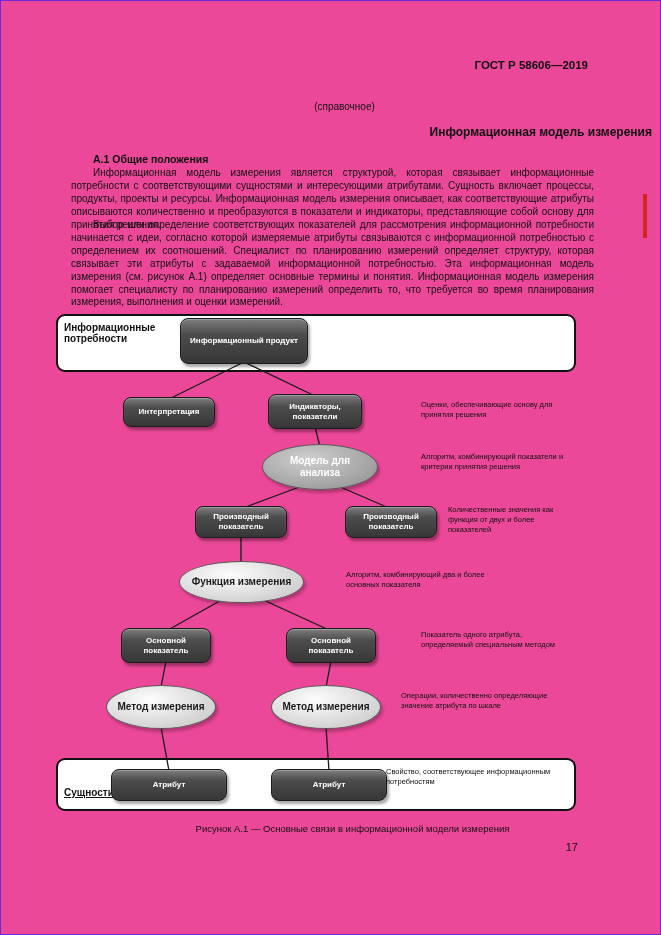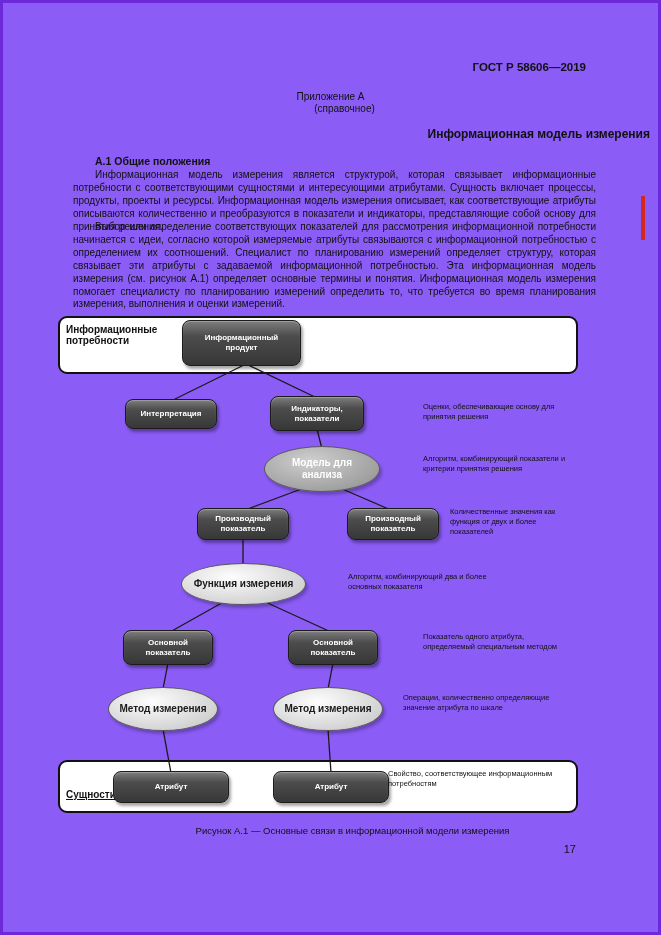--- a/index.html
+++ b/index.html
@@ -3,21 +3,21 @@
 <meta charset="utf-8">
 <style>
   * { margin:0; padding:0; box-sizing:border-box; }
   html,body { overflow:hidden; }
   body {
     width:661px; height:935px; background:#e8e8e8;
     font-family:"Liberation Sans", sans-serif; color:#111;
   }
   .page {
     position:relative; width:661px; height:935px;
-    background:#8b5cf6; border:3px solid #6d28d9; overflow:hidden;
+    background:#ec4899; border:1px solid #6d28d9; overflow:hidden;
   }
   .gost-header { position:absolute; top:58px; right:72px; font-size:11.5px; font-weight:bold; }
   .annex-line1 { position:absolute; top:88px; left:0; right:0; text-align:center; font-size:10px; }
   .annex-line2 { position:absolute; top:100px; left:0; right:0; text-align:center; font-size:10px;padding-left:28px; }
   .doc-title { position:absolute; top:124px; left:0; right:8px; text-align:right; font-size:12px; font-weight:bold; }
   .section-heading { position:absolute; top:152px; left:92px; font-size:10.5px; font-weight:bold; }
   .body-text {
     position:absolute; left:70px; width:523px; font-size:10px; line-height:12.9px;
     text-align:justify; text-indent:22px;
   }
@@ -53,21 +53,21 @@
     color:#1a1a1a; font-weight:bold; font-size:10px; line-height:1.2;
     display:flex; align-items:center; justify-content:center; text-align:center;
     padding:2px 10px;
     box-shadow:2px 3px 3px rgba(0,0,0,.25);
   }
   .ellipse-dark {
     background:radial-gradient(ellipse at 40% 32%, #cfcfcf, #8d8d8d);
     color:#ffffff;
   }
 
-  .n-product       { left:179px; top:317px; width:119px; height:46px; }
+  .n-product       { left:179px; top:317px; width:128px; height:46px; }
   .n-interpretation{ left:122px; top:396px; width:92px;  height:30px; }
   .n-indicators    { left:267px; top:393px; width:94px;  height:35px; }
   .n-analysis      { left:261px; top:443px; width:116px; height:46px; }
   .n-derived-l     { left:194px; top:505px; width:92px;  height:32px; }
   .n-derived-r     { left:344px; top:505px; width:92px;  height:32px; }
   .n-function      { left:178px; top:560px; width:125px; height:42px; }
   .n-base-l        { left:120px; top:627px; width:90px;  height:35px; }
   .n-base-r        { left:285px; top:627px; width:90px;  height:35px; }
   .n-method-l      { left:105px; top:684px; width:110px; height:44px; }
   .n-method-r      { left:270px; top:684px; width:110px; height:44px; }
@@ -85,21 +85,20 @@
 
   .figure-caption { position:absolute; top:822px; left:0; right:0; text-align:center; font-size:9.5px;padding-left:44px; }
   .page-number { position:absolute; top:840px; right:82px; font-size:11px; }
 </style>
 </head>
 <body>
 
 <div class="page">
 
   <div class="gost-header">ГОСТ Р 58606—2019</div>
-  <div class="annex-line1">Приложение А</div>
   <div class="annex-line2">(справочное)</div>
   <div class="doc-title">Информационная модель измерения</div>
   <div class="section-heading">А.1 Общие положения</div>
   <p class="body-text p1">Информационная модель измерения является структурой, которая связывает информационные потребности с соответствующими сущностями и интересующими атрибутами. Сущность включает процессы, продукты, проекты и ресурсы. Информационная модель измерения описывает, как соответствующие атрибуты описываются количественно и преобразуются в показатели и индикаторы, представляющие собой основу для принятия решения.</p>
   <p class="body-text p2">Выбор или определение соответствующих показателей для рассмотрения информационной потребности начинается с идеи, согласно которой измеряемые атрибуты связываются с информационной потребностью с определением их соотношений. Специалист по планированию измерений определяет структуру, которая связывает эти атрибуты с задаваемой информационной потребностью. Эта информационная модель измерения (см. рисунок А.1) определяет основные термины и понятия. Информационная модель измерения помогает специалисту по планированию измерений определить то, что требуется во время планирования измерения, выполнения и оценки измерений.</p>
   <div class="change-bar"></div>
 
   <div class="diagram">
 
     <svg class="connectors" viewBox="0 0 661 935" xmlns="http://www.w3.org/2000/svg">

